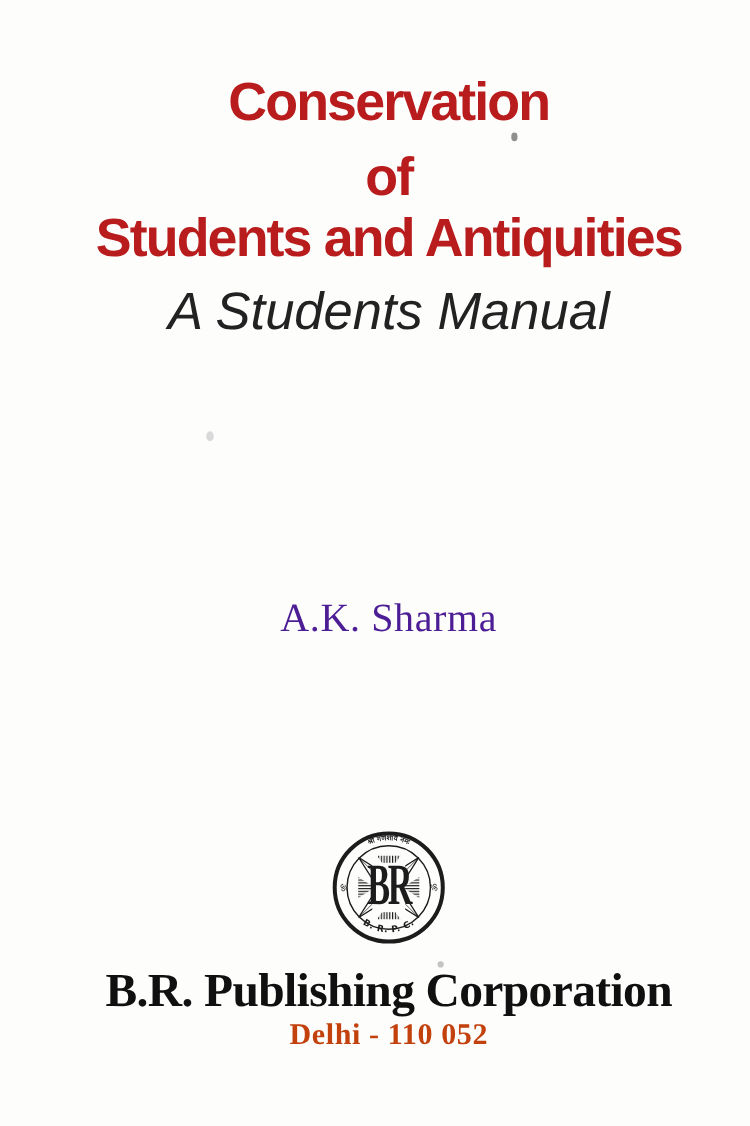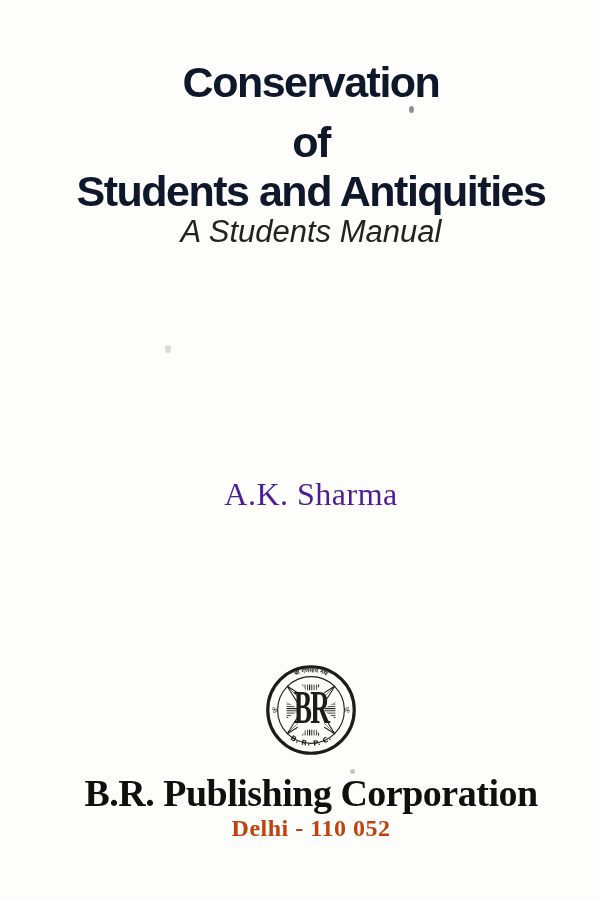--- a/index.html
+++ b/index.html
@@ -15,31 +15,31 @@
     position:absolute;
     left:22px;width:578px;
     text-align:center;
     white-space:nowrap;
   }
   .title-line{
     font-family:"Liberation Sans",sans-serif;
     font-weight:bold;
     font-size:43px;
     letter-spacing:-1.5px;
-    color:#0f172a;
+    color:#b91c1c;
   }
   #title-line-1{top:58px;}
   #title-line-2{top:118px;}
   #title-line-3{top:167px;}
   #subtitle{
-    top:214px;
+    top:225px;
     font-family:"Liberation Sans",sans-serif;
     font-style:italic;
     font-weight:500;
-    font-size:31px;
+    font-size:42px;
     letter-spacing:0px;
     color:#222;
   }
   #author{
     top:476px;
     font-family:"Liberation Serif",serif;
     font-size:32px;
     letter-spacing:0.5px;
     color:#4c1d95;
   }

